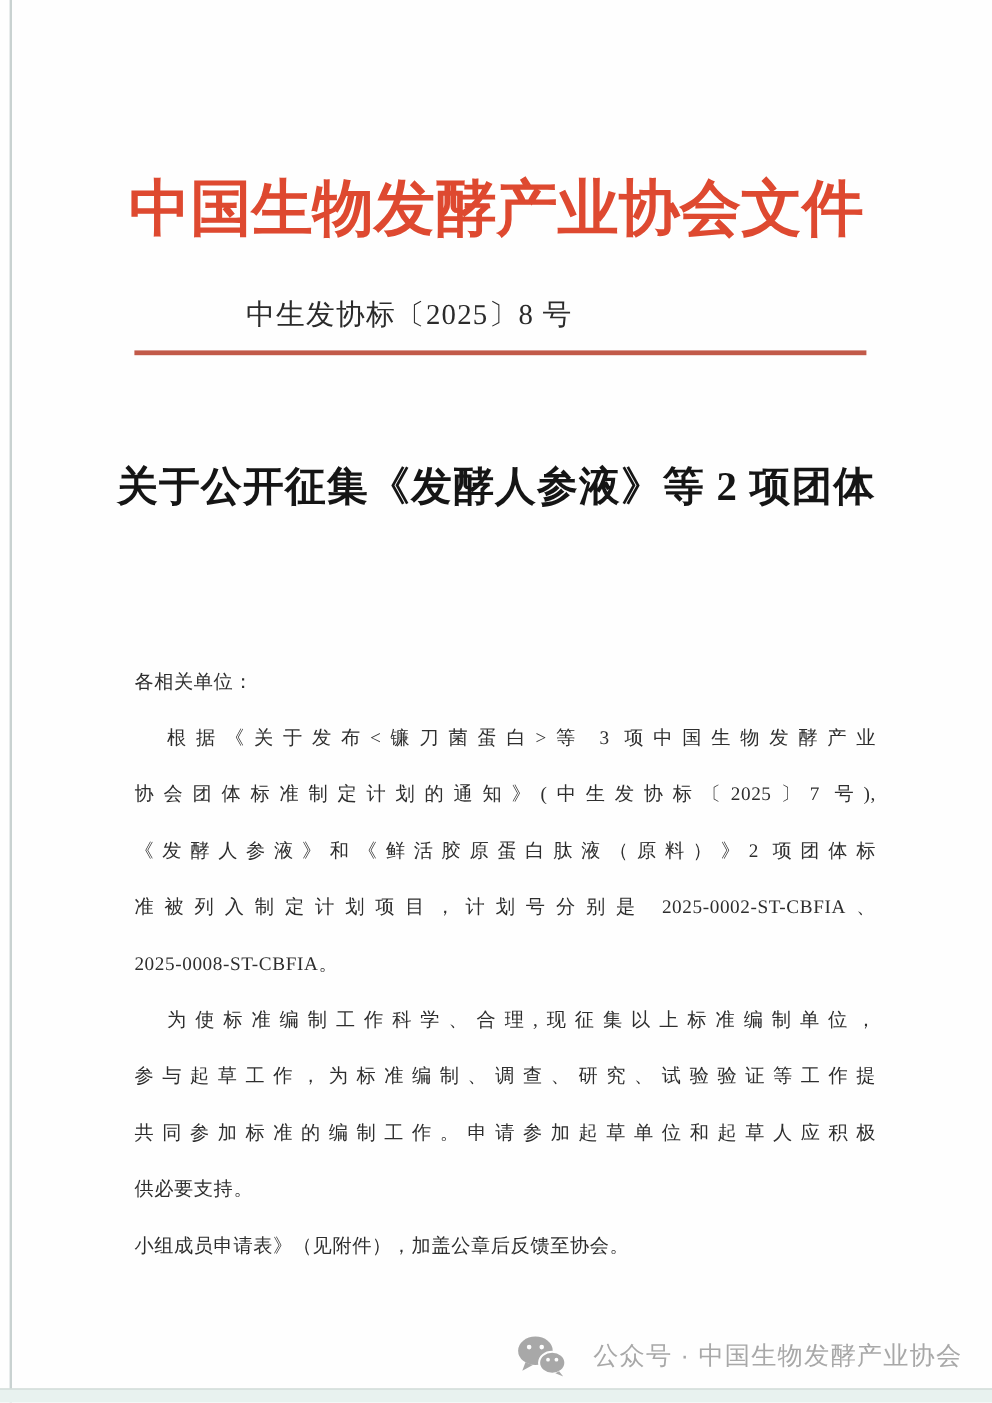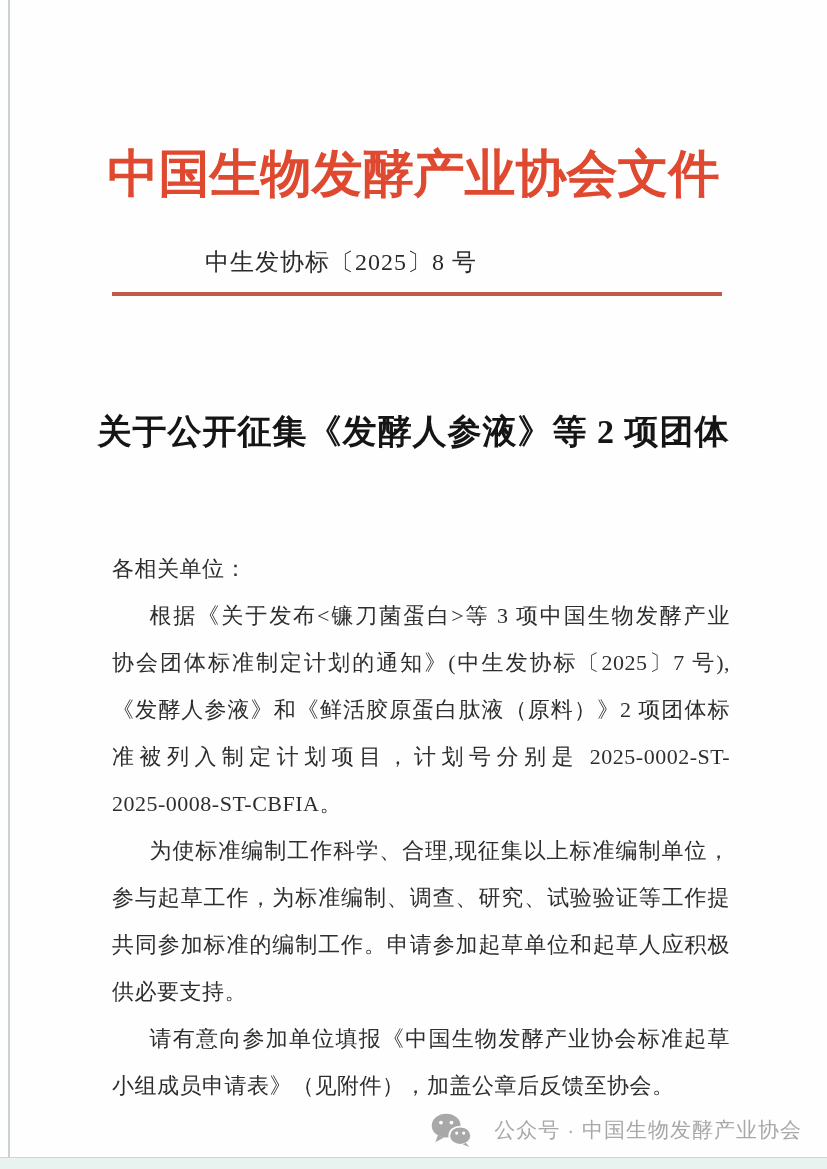--- a/index.html
+++ b/index.html
@@ -49,36 +49,36 @@
   .red-rule {
     position: absolute;
     top: 292px;
     left: 112px;
     width: 610px;
     height: 4px;
     background: var(--rule_red, #c25a49);
   }
   .doc-title {
     position: absolute;
-    top: 399px;
+    top: 374px;
     left: 60px;
     width: 707px;
     text-align: center;
     font-weight: 700;
     font-size: 34px;
     line-height: 66px;
     color: #151515;
     letter-spacing: 1px;
   }
   .doc-body {
     position: absolute;
     top: 545px;
     left: 112px;
     width: 618px;
-    font-size: 22px;
+    font-size: 16px;
     color: #2e2e2e;
     letter-spacing: 0.5px;
   }
   .line {
     margin: 0;
     height: 47px;
     line-height: 47px;
     text-align: left;
     white-space: nowrap;
   }
@@ -140,21 +140,20 @@
     <p class="line">各相关单位：</p>
     <p class="line indent fill">根据《关于发布&lt;镰刀菌蛋白&gt;等 3 项中国生物发酵产业</p>
     <p class="line fill">协会团体标准制定计划的通知》(中生发协标〔2025〕7 号),</p>
     <p class="line fill">《发酵人参液》和《鲜活胶原蛋白肽液（原料）》2 项团体标</p>
     <p class="line fill">准被列入制定计划项目，计划号分别是 2025-0002-ST-CBFIA、</p>
     <p class="line">2025-0008-ST-CBFIA。</p>
     <p class="line indent fill">为使标准编制工作科学、合理,现征集以上标准编制单位，</p>
     <p class="line fill">参与起草工作，为标准编制、调查、研究、试验验证等工作提</p>
     <p class="line fill">共同参加标准的编制工作。申请参加起草单位和起草人应积极</p>
     <p class="line">供必要支持。</p>
-    <p class="line indent fill">请有意向参加单位填报《中国生物发酵产业协会标准起草</p>
     <p class="line">小组成员申请表》（见附件），加盖公章后反馈至协会。</p>
   </div>
 
   <div class="footer">
     <svg class="wechat-icon" viewBox="0 0 48 40" xmlns="http://www.w3.org/2000/svg" aria-hidden="true">
       <ellipse cx="18.5" cy="15" rx="16.5" ry="13.5" fill="#a8a8a8"></ellipse>
       <polygon points="9,26 6,34 16,28.5" fill="#a8a8a8"></polygon>
       <circle cx="12.5" cy="11.5" r="2.2" fill="#fefefe"></circle>
       <circle cx="24.5" cy="11.5" r="2.2" fill="#fefefe"></circle>
       <ellipse cx="34.5" cy="26.5" rx="12.5" ry="10.5" fill="#a8a8a8" stroke="#fefefe" stroke-width="2"></ellipse>

